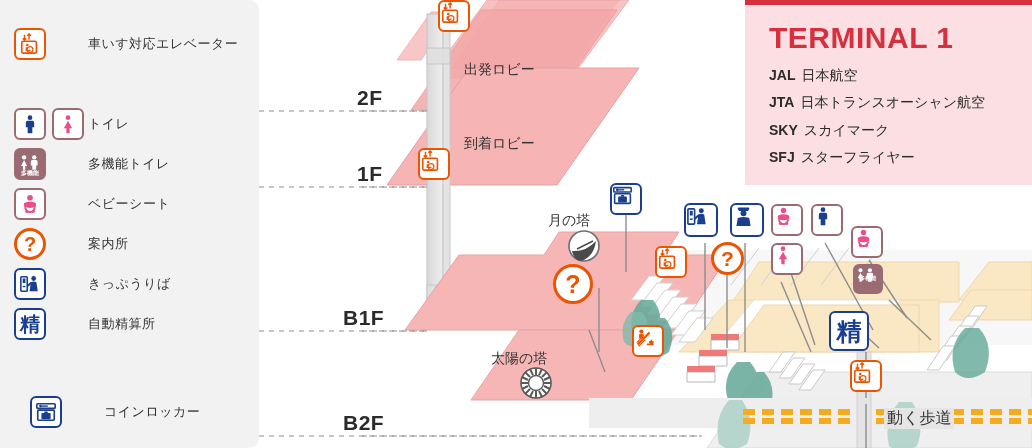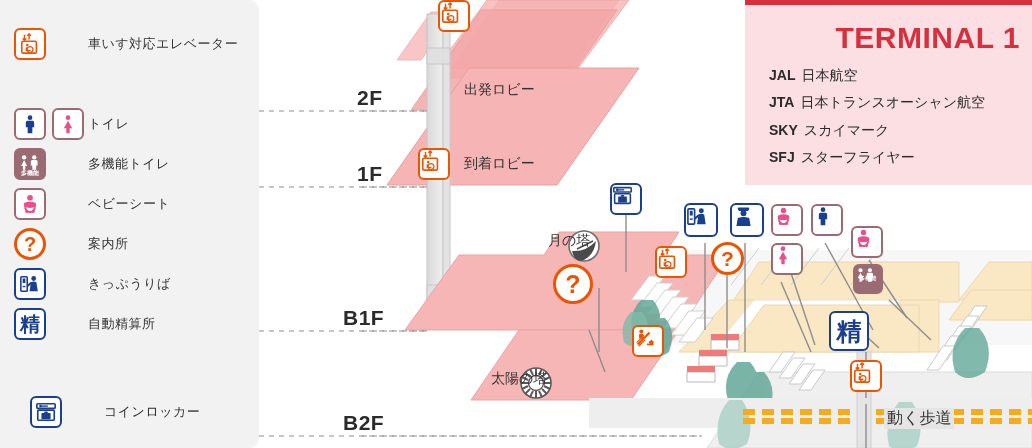--- a/index.html
+++ b/index.html
@@ -56,41 +56,41 @@
 
   
   #map{position:absolute;left:259px;top:0;width:773px;height:448px;}
   #map svg{position:absolute;left:0;top:0;}
 
   .floor-lab{
     position:absolute;font-weight:bold;font-size:21px;color:#2b2b2b;
     letter-spacing:.5px;
   }
   .place-lab{
-    position:absolute;font-size:14px;color:#333;white-space:nowrap;margin-top:20px;
+    position:absolute;font-size:14px;color:#333;white-space:nowrap;
   }
   .walk-lab{
     position:absolute;font-size:16px;color:#333;white-space:nowrap;
     background:#e5e5e5;padding:0 3px;
   }
 
   
   .pin{position:absolute;}
 
   
   #tbox{
     position:absolute;left:745px;top:0;width:287px;height:185px;
     background:#fbdfe2;
     border-top:5px solid #d6303f;
     box-sizing:border-box;
     padding:18px 0 0 24px;
   }
   #tbox .ttl{
     font-size:30px;font-weight:bold;color:#d6303f;letter-spacing:.5px;
-    margin:0 12px 9px 0;line-height:1;text-align:right;
+    margin:0 0 9px 0;line-height:1;
   }
   #tbox .arow{
     font-size:14px;color:#2b2b2b;line-height:1.95;white-space:nowrap;
   }
   #tbox .arow b{font-weight:bold;margin-right:6px;}
 </style>
 </head>
 <body>
 
 <div id="root">

